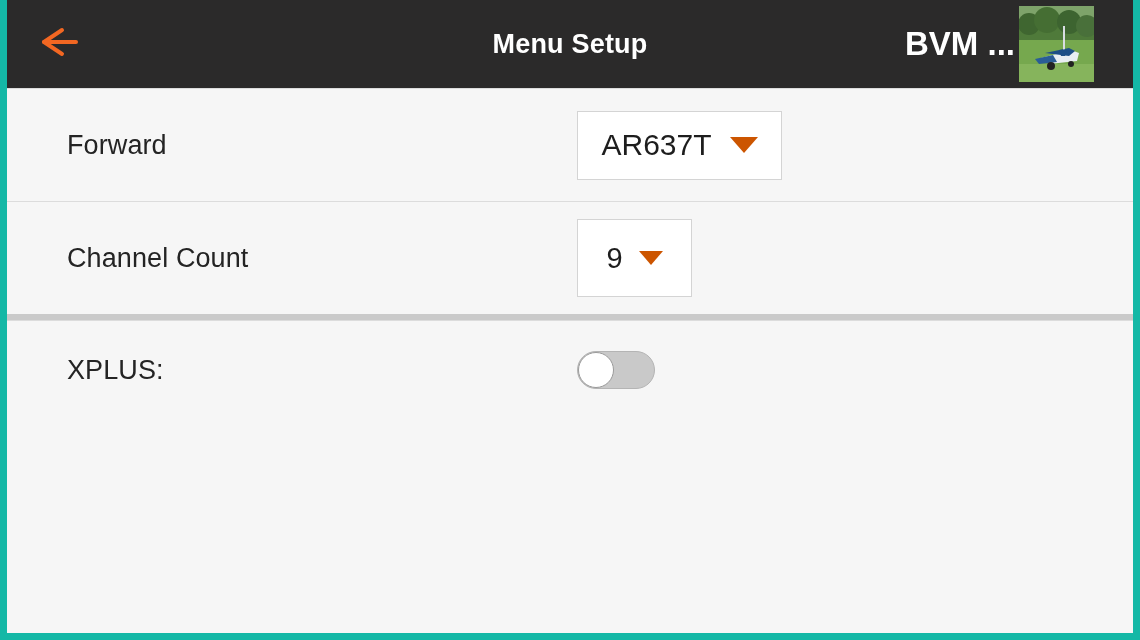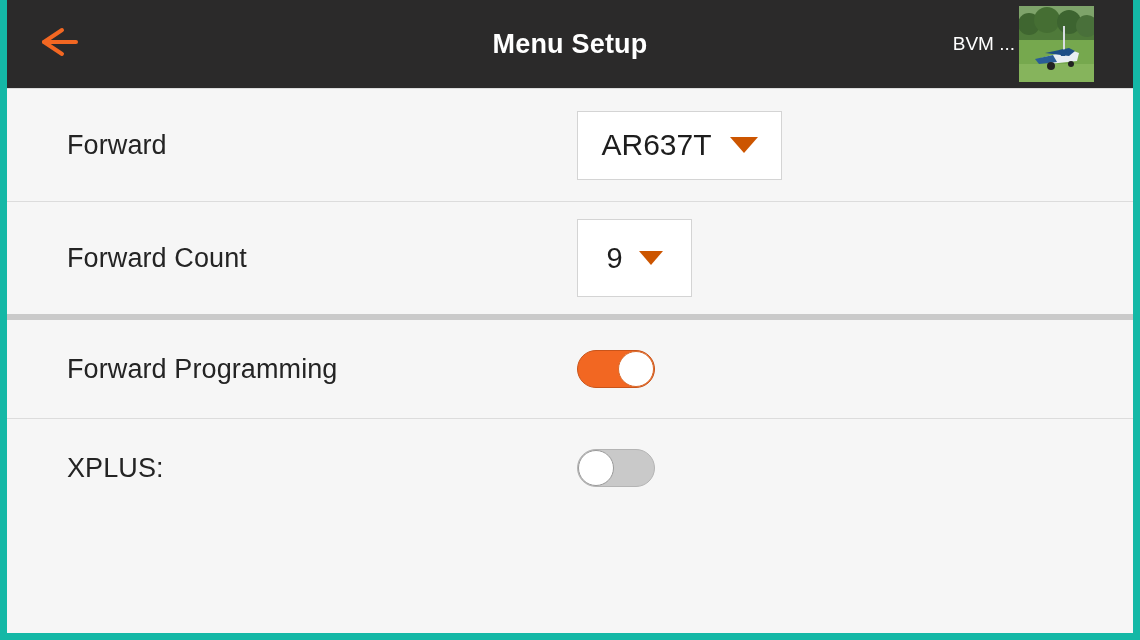--- a/index.html
+++ b/index.html
@@ -61,22 +61,22 @@
     text-align: center;
     color: #ffffff;
     font-size: 27px;
     font-weight: bold;
     letter-spacing: 0.2px;
   }
   .model-name {
     position: absolute;
     right: 118px;
     color: #ffffff;
-    font-size: 19px;
-    font-weight: normal;
+    font-size: 33px;
+    font-weight: bold;
     white-space: nowrap;
   }
   .model-thumb {
     position: absolute;
     right: 39px;
     top: 6px;
     width: 75px;
     height: 76px;
     overflow: hidden;
     background: #3a5a20;
@@ -255,39 +255,31 @@
           <div class="dropdown wide">
             <span class="dd-value">AR637T</span>
             <span class="dd-caret"></span>
           </div>
         </div>
       </div>
 
       <div class="sep-thin"></div>
 
       <div class="row tall">
-        <div class="row-label">Forward Count</div>
+        <div class="row-label">Channel Count</div>
         <div class="row-control">
           <div class="dropdown narrow">
             <span class="dd-value">9</span>
             <span class="dd-caret"></span>
           </div>
         </div>
       </div>
 
       <div class="sep-thick"></div>
 
-      <div class="row">
-        <div class="row-label">Forward Programming</div>
-        <div class="row-control">
-          <div class="toggle on">
-            <div class="knob"></div>
-          </div>
-        </div>
-      </div>
 
       <div class="sep-thin"></div>
 
       <div class="row">
         <div class="row-label">XPLUS:</div>
         <div class="row-control">
           <div class="toggle off">
             <div class="knob"></div>
           </div>
         </div>

